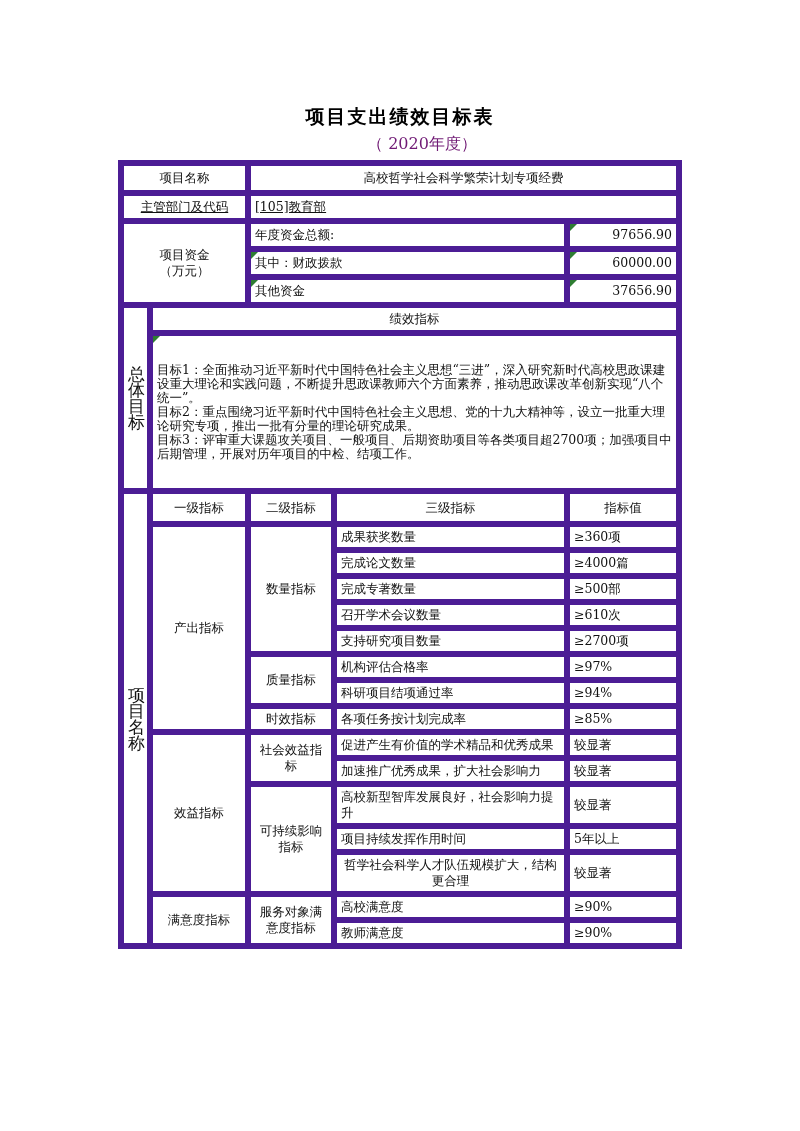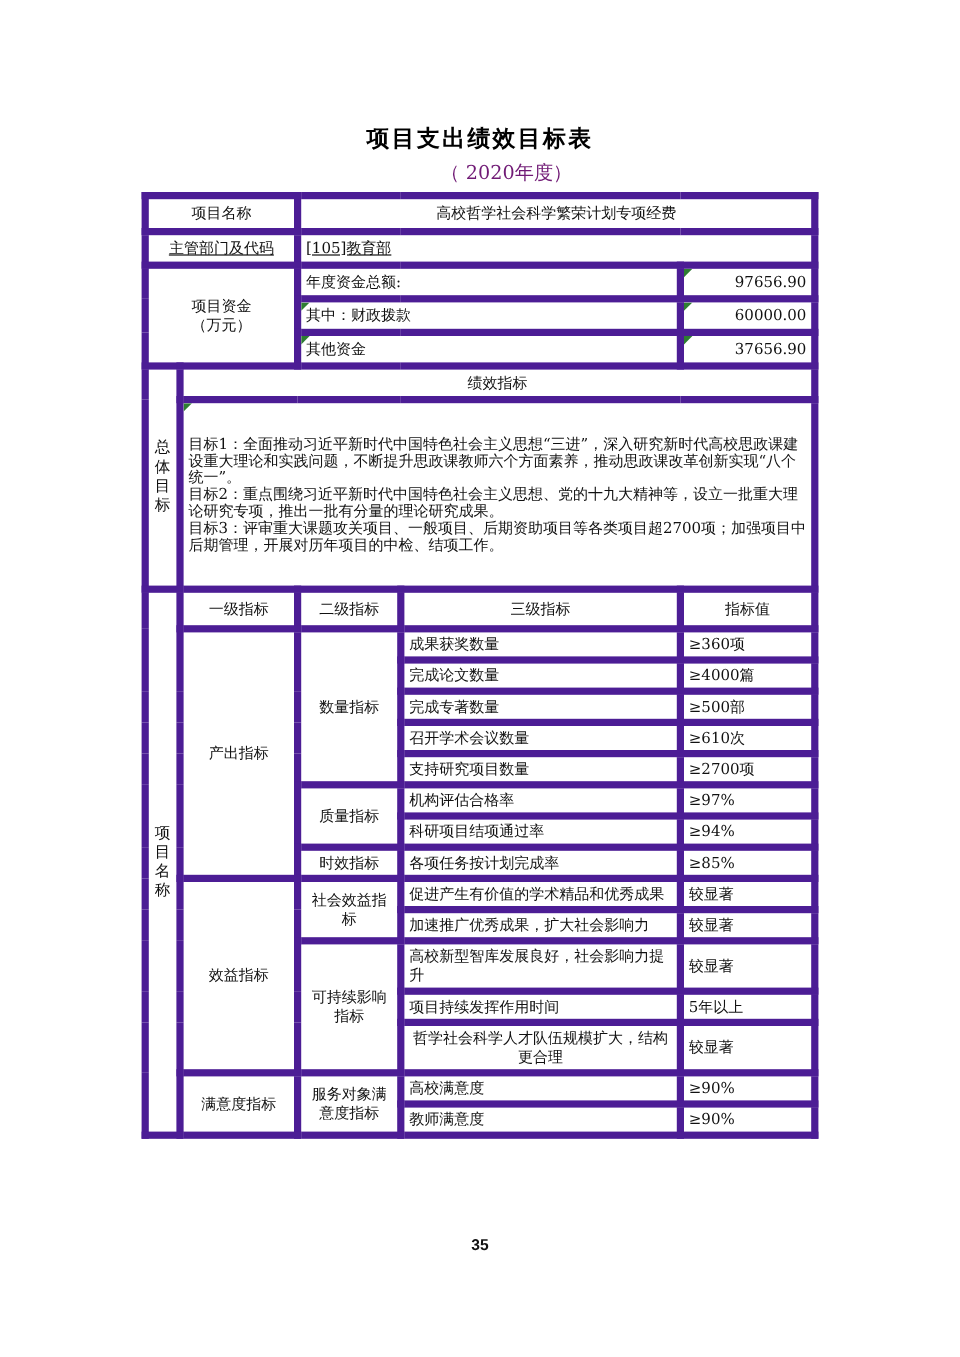--- a/index.html
+++ b/index.html
@@ -22,21 +22,21 @@
     width:558px; margin:6px auto 0 auto;
     font-size:12.5px; color:#111;
   }
   table.main td {
     border:6px solid #4c1d95; padding:2px 4px;
     vertical-align:middle; position:relative;
     line-height:16px; overflow:hidden;
   }
   .center { text-align:center; }
   .left   { text-align:left; padding-left:6px; }
-  .vlabel { text-align:center; padding:0 1px; font-size:13px; line-height:17px; word-break:break-all; }
+  .vlabel { text-align:center; padding:0 1px; font-size:17px; line-height:17px; word-break:break-all; }
   .wrap2  { word-break:break-all;text-align:center; }
   .fund-label0 { padding-left:5px; }
   .fund-label1 { padding-left:24px; }
   .fund-label2 { padding-left:57px; }
   .num { text-align:right; padding-right:8px; }
   .goals-cell { padding:6px 8px; }
   .goals-cell div { line-height:14px; }
   tr.r-info1 { height:30px; }
   tr.r-info2 { height:28px;text-decoration:underline; }
   tr.r-money { height:28px; }
@@ -222,14 +222,13 @@
       <td class="left"><span>高校满意度</span></td>
       <td class="left"><span>≥90%</span></td>
     </tr>
     <tr class="r-std">
       <td class="left"><span>教师满意度</span></td>
       <td class="left"><span>≥90%</span></td>
     </tr>
   </tbody>
     </table>
 
-  <div class="page-number">35</div>
 </div>
 
 </body></html>

